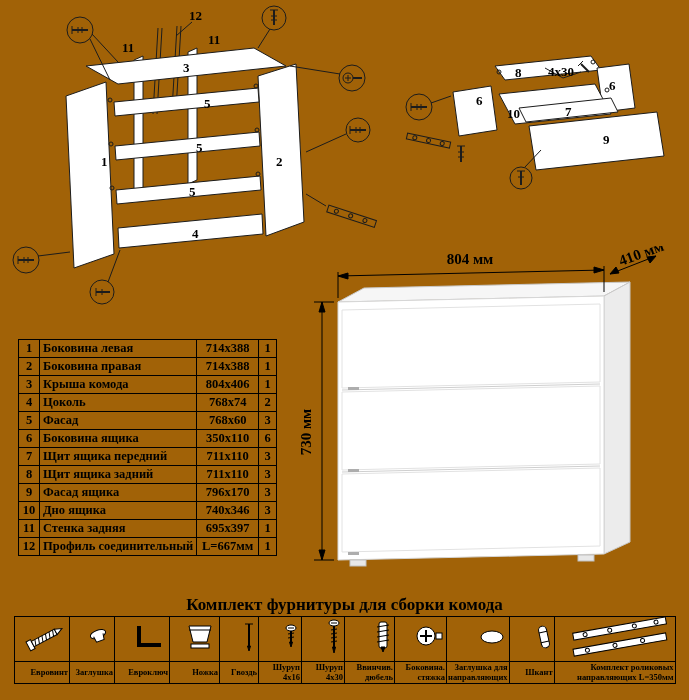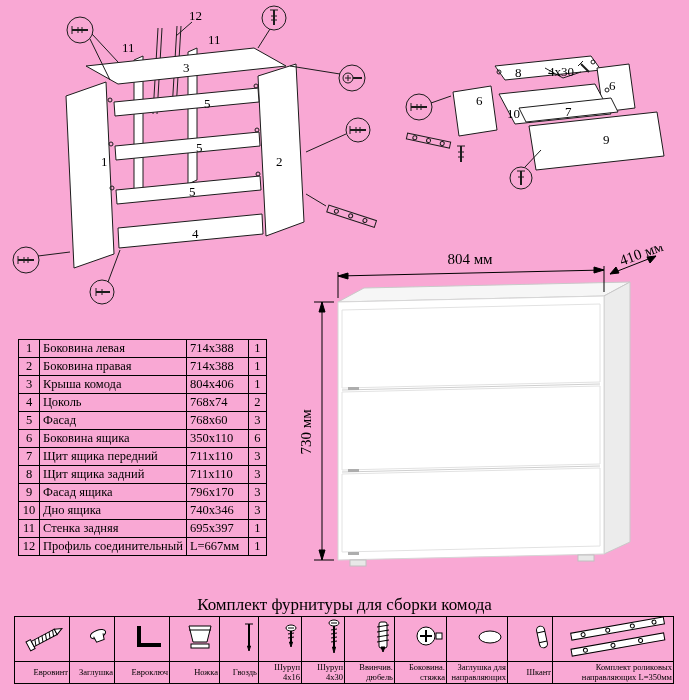--- a/index.html
+++ b/index.html
@@ -2,33 +2,33 @@
 <html><head>
 <meta charset="utf-8">
 <style>
   * { margin:0; padding:0; box-sizing:border-box; }
   html,body { background:#fff; }
   body {
     width:689px; height:700px;
     font-family:"Liberation Serif", serif;
     color:#000; position:relative; overflow:hidden;
   }
-  .page { position:relative; width:689px; height:700px; background:#f9a8d4; }
+  .page { position:relative; width:689px; height:700px; background:#a16207;font-weight:bold; }
   .abs { position:absolute; }
 
   svg text { font-family:"Liberation Serif", serif; fill:#000; }
   .plabel { font-size:13px; }
   .dimlabel { font-size:15px; }
 
   
   .parts-table { position:absolute; left:18px; top:339px; border-collapse:collapse; font-size:12.5px; }
   .parts-table td { border:1px solid #000; height:18px; padding:0 3px; line-height:1.05; white-space:nowrap; }
   .parts-table td.num { width:21px; text-align:center; }
   .parts-table td.name { width:143px; }
-  .parts-table td.size { width:62px; text-align:left;margin-left:25px; }
+  .parts-table td.size { width:62px; text-align:center;margin-left:25px; }
   .parts-table td.qty { width:18px; text-align:center; }
 
   
   .hw-title { position:absolute; left:0; top:595px; width:689px; text-align:center; font-size:17px; }
   .hw-table { position:absolute; left:14px; top:616px; border-collapse:collapse; table-layout:fixed; }
   .hw-table td { border:1px solid #000; text-align:right; vertical-align:middle; overflow:hidden; }
   .hw-table .icon-cell { height:44px; }
   .hw-table .name-cell { height:22px; font-size:8.5px; line-height:1.1; padding:1px; }
   .hw-table .qty-cell { height:16px; font-size:12px; }
   .c1{width:55px}.c2{width:45px}.c3{width:55px}.c4{width:50px}.c5{width:39px}.c6{width:43px}

